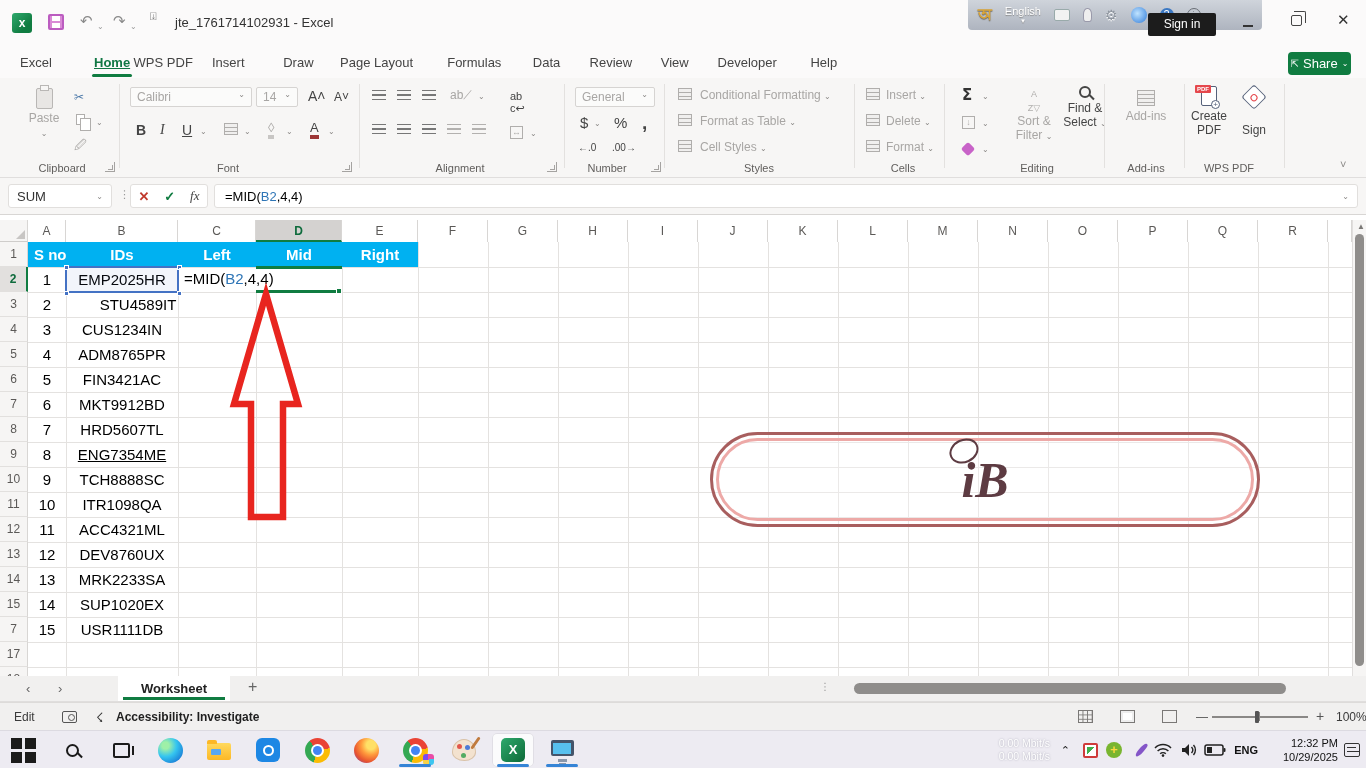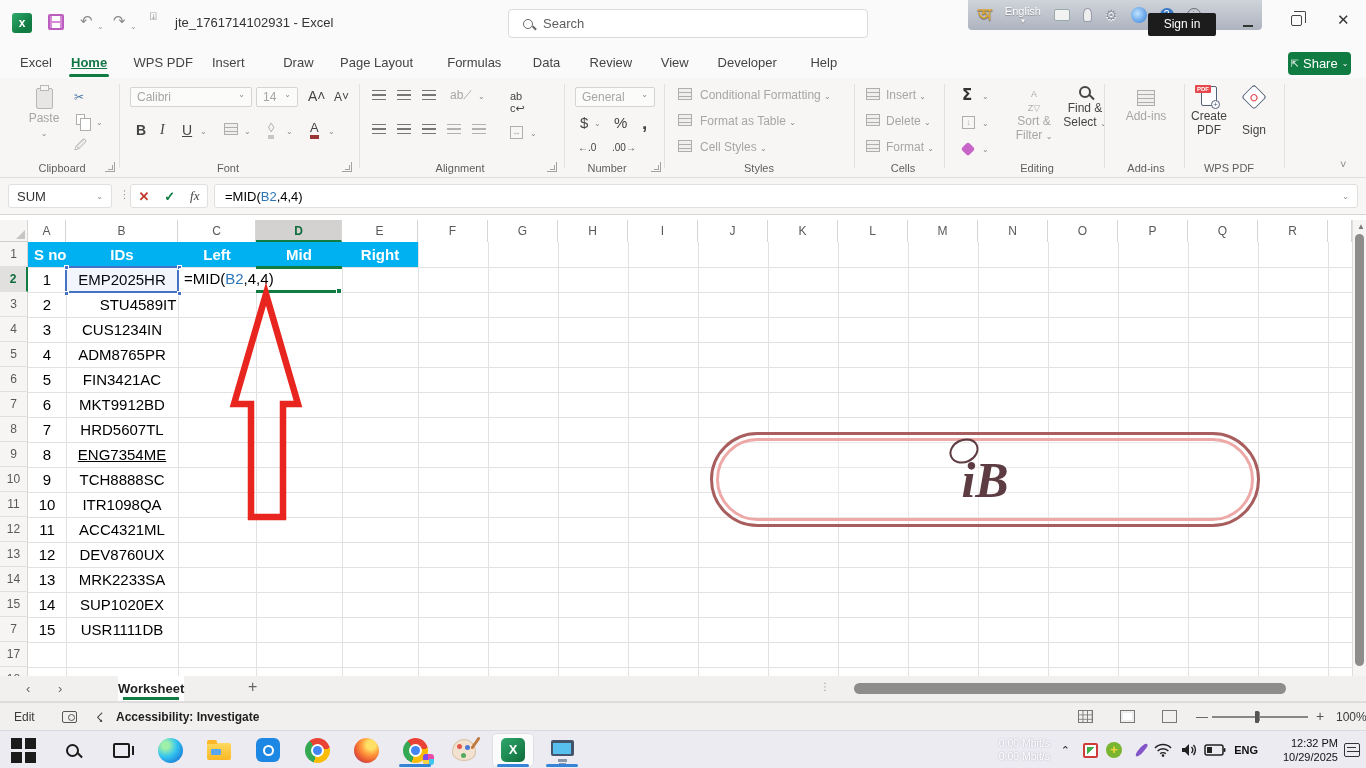--- a/index.html
+++ b/index.html
@@ -113,21 +113,21 @@
   .refblue { color:#2E75B6; }
 
   
   #vscroll { left:1352px; top:220px; width:14px; height:456px; background:#f6f5f4; border-left:1px solid #e0dedd; }
   #vthumb { position:absolute; left:2px; top:14px; width:9px; height:432px; background:#8f8d8b; border-radius:5px; }
   .scroll-arr { color:#7a7876; font-size:8px; position:absolute; }
 
   
   #sheetbar { left:0; top:676px; width:1366px; height:26px; background:#f1f0ef; border-bottom:1px solid #e0dedd; }
   .snav { position:absolute; top:5px; color:#666; font-size:13px; }
-  #wtab { position:absolute; left:118px; top:0; width:66px; height:25px; background:#fff; text-align:center; font-size:13px; font-weight:bold; color:#222; line-height:25px; }
+  #wtab { position:absolute; left:118px; top:0; width:112px; height:25px; background:#fff; text-align:center; font-size:13px; font-weight:bold; color:#222; line-height:25px; }
   #wtab:after { content:""; position:absolute; left:5px; right:5px; bottom:1px; height:3px; background:#107C41; }
   #hthumb { position:absolute; left:854px; top:7px; width:432px; height:11px; background:#8f8d8b; border-radius:6px; }
 
   
   #statusbar { left:0; top:702px; width:1366px; height:28px; background:#f1f0ef; border-top:1px solid #dddbd9; font-size:12px; color:#3a3a3a; }
   .sb { position:absolute; top:7px; }
   .vicon { display:inline-block; width:15px; height:13px; border:1.3px solid #7a7876; margin-right:14px; }
   .vicon.grid { background:linear-gradient(#7a7876 1px,transparent 1px) 0 3.5px/100% 4.3px,
                 linear-gradient(90deg,#7a7876 1px,transparent 1px) 3.5px 0/4.6px 100%; }
   .vicon.pl { background:linear-gradient(#fff,#fff) 2px 2px/9px 7px no-repeat,#eee; }
@@ -192,43 +192,39 @@
 
   <div class="abs" id="titlebar">
     <div class="abs" id="xl-logo">x</div>
     <div class="abs" id="save-ic"></div>
     <span class="qat-ic" style="left:80px;">↶</span>
     <span class="mini-chev" style="left:97px;">⌄</span>
     <span class="qat-ic" style="left:113px;">↷</span>
     <span class="mini-chev" style="left:130px;">⌄</span>
     <span class="qat-ic" style="left:150px; top:10px; font-size:11px; color:#555;">⍗</span>
     <div class="abs" id="title-text">jte_1761714102931 - Excel</div>
-    <div class="abs" id="searchbox">
-      <span class="mag"></span>
-      <span>Search</span>
-    </div>
     <div class="abs" id="langbar">
       <span id="avro-ic">অ</span>
       <span id="lang-label"><span>English</span><span class="dn">▾</span></span>
       <span class="lb-ic"></span>
       <span class="lb-pestle"></span>
       <span class="lb-gear">⚙</span>
       <span id="ie-ic"></span>
       <span class="lb-q">?</span>
       <span class="lb-i">i</span>
     </div>
     <div class="abs" id="signin-tip">Sign in</div>
     <div class="abs" id="lb-min"></div>
     <div class="abs" id="btn-restore"></div>
     <div class="abs" id="btn-close">✕</div>
   </div>
 
   <div class="abs" id="tabrow">
       <span class="rtab" style="left: 18px;">Excel</span>
-      <span class="rtab active" style="left: 69px; text-decoration: underline;">Home</span>
+      <span class="rtab active" style="left: 92px; text-decoration: underline;">Home</span>
       <span class="rtab" style="left: 131.6px;">WPS PDF</span>
       <span class="rtab" style="left: 210px;">Insert</span>
       <span class="rtab" style="left: 281.2px;">Draw</span>
       <span class="rtab" style="left: 338px;">Page Layout</span>
       <span class="rtab" style="left: 445.2px;">Formulas</span>
       <span class="rtab" style="left: 530.8px;">Data</span>
       <span class="rtab" style="left: 587.6px;">Review</span>
       <span class="rtab" style="left: 658.8px;">View</span>
       <span class="rtab" style="left: 715.6px;">Developer</span>
       <span class="rtab" style="left: 808.4px;">Help</span>

